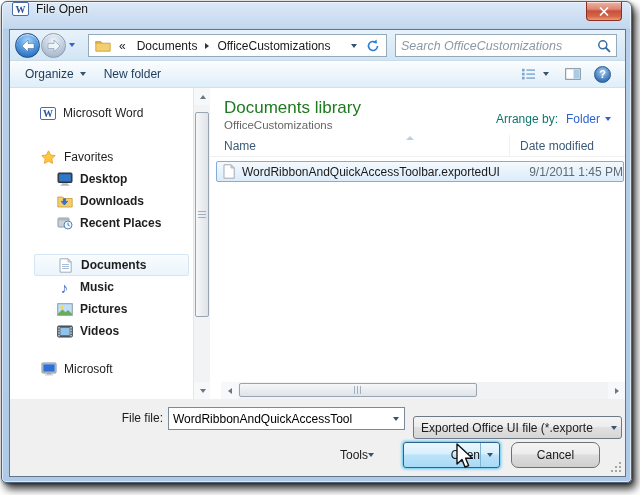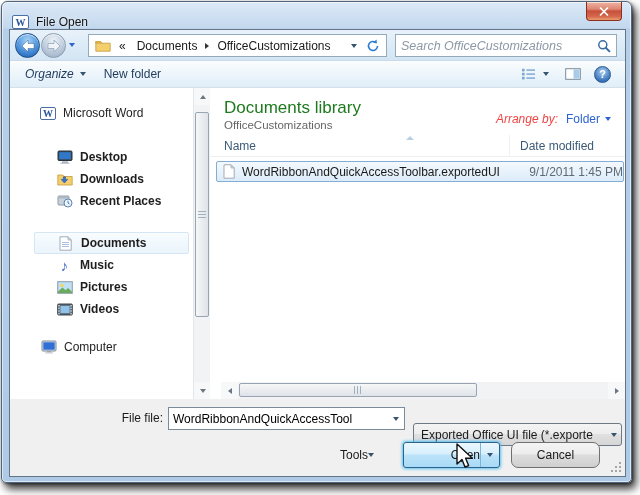--- a/index.html
+++ b/index.html
@@ -3,21 +3,21 @@
 <meta charset="utf-8">
 <style>
   * { margin:0; padding:0; box-sizing:border-box; }
   html,body { width:640px; height:495px; background:#ffffff; overflow:hidden;
               font-family:"Liberation Sans", sans-serif; }
   
   .window{ position:absolute; left:1px; top:1px; width:631px; height:482px;
     background:linear-gradient(180deg,#dce9f7 0,#c3d8ee 26px,#b6cfe9 27px,#aecae6 100%);
     border:1px solid #50647c; border-radius:6px 6px 5px 5px;
     box-shadow: inset 0 0 0 1px rgba(255,255,255,.55), 4px 6px 9px rgba(0,0,0,.78), 1px 1px 3px rgba(0,0,0,.5); }
-  .titlebar{ position:absolute; left:0; top:0; right:0; height:27px; display:flex; align-items:flex-end; padding-left:10px; gap:7px; }
+  .titlebar{ position:absolute; left:0; top:0; right:0; height:27px; display:flex; align-items:flex-start; padding-left:10px; gap:7px; }
   .title-text{ font-size:12px; color:#151515; text-shadow:0 0 4px rgba(255,255,255,.9); }
   .word-badge{ width:17px; height:14px; background:#fff; border:1px solid #4a6ea8; border-radius:2px;
     display:flex; align-items:center; justify-content:center; color:#2a5699; }
   .word-badge::after{ content:"W"; font:bold 10px "Liberation Serif", serif; }
   .close-btn{ position:absolute; top:0; right:9px; width:36px; height:19px; border:1px solid #8c2e20; border-top:none;
     border-radius:0 0 4px 4px; background:linear-gradient(180deg,#f0b3a4 0%,#dd8572 40%,#c8503a 50%,#d4664c 80%,#e89f6e 100%);
     display:flex; align-items:center; justify-content:center; box-shadow:inset 0 1px 0 rgba(255,255,255,.6); cursor:default; }
   .client{ position:absolute; left:7px; top:27px; width:617px; height:448px; background:#f0f0f0;
     border:1px solid #637689; }
   
@@ -41,21 +41,21 @@
   .searchbox{ position:absolute; left:385px; top:4px; width:222px; height:23px; background:#fff;
     border:1px solid #94aabb; display:flex; align-items:center; padding:0 5px; }
   .searchbox input{ flex:1; border:none; outline:none; font-family:"Liberation Sans",sans-serif;
     font-size:12.5px; font-style:italic; color:#333; min-width:0; }
   .searchbox input::placeholder{ color:#8b98a5; font-style:italic; }
   
   .toolbar{ position:absolute; left:0; top:31px; width:615px; height:27px;
     background:linear-gradient(180deg,#fbfdfe,#eef6fb 45%,#dfeef9); border-bottom:1px solid #d3dfe9;
     display:flex; align-items:center; font-size:12px; color:#1e395b; }
   .tb-item{ display:flex; align-items:center; gap:6px; padding:0 9px; height:22px; border-radius:2px; }
-  .tb-item:first-child{ margin-left:6px;font-style:italic; }
+  .tb-item:first-child{ margin-left:6px; }
   .tb-right{ margin-left:auto; display:flex; align-items:center; gap:13px; padding-right:14px; }
   .tri-down{ width:0; height:0; border-left:3.5px solid transparent; border-right:3.5px solid transparent; border-top:4px solid #38536e; }
   .tri-down.blue{ border-top-color:#2d62d0; }
   .tri-right{ width:0; height:0; border-top:3.5px solid transparent; border-bottom:3.5px solid transparent; border-left:4px solid #333; }
   .help-icon{ width:17px; height:17px; border-radius:50%; border:1px solid #2a5a92; color:#fff;
     background:radial-gradient(circle at 50% 32%, #a9cff2, #3873b8 72%, #2a5a92); display:flex; align-items:center; justify-content:center; }
   .help-icon::after{ content:"?"; font:bold 11px "Liberation Sans",sans-serif; }
   
   .content{ position:absolute; left:0; top:58px; width:615px; height:311px; background:#fff; border-bottom:6px solid #14b8a6; }
   .sidebar{ position:absolute; left:0; top:0; width:183px; height:311px; background:#fff; padding-top:14px; overflow:hidden; }
@@ -74,21 +74,21 @@
   .tri-down-s{ width:0; height:0; border-left:3.5px solid transparent; border-right:3.5px solid transparent; border-top:4px solid #6b7680; }
   .vs-thumb{ position:absolute; left:1px; top:24px; width:14px; height:205px; border:1px solid #98a4b2; border-radius:2px;
     background:linear-gradient(90deg,#f6f7f8,#dfe3e8); display:flex; align-items:center; justify-content:center; }
   .vs-grip{ width:8px; height:8px; background:repeating-linear-gradient(180deg,#9fb0c0 0 1px,transparent 1px 3px); }
   
   .main{ position:absolute; left:200px; top:0; width:415px; height:311px; background:#fff; }
   .lib-header{ position:relative; padding:10px 14px 4px 14px; }
   .lib-title{ font-size:17px; color:#1e7a1e; }
   .lib-loc{ font-size:11.5px; color:#666; margin-top:1px; }
   .arrange{ position:absolute; right:14px; top:24px; display:flex; align-items:center; gap:8px; font-size:12px; }
-  .arrange .lbl{ color:#ef4444;font-style:italic; } .arrange .val{ color:#2d62d0; display:flex; align-items:center; gap:5px; }
+  .arrange .lbl{ color:#0f766e; } .arrange .val{ color:#2d62d0; display:flex; align-items:center; gap:5px; }
   .colhead{ position:relative; height:22px; border-bottom:1px solid #f0f0f0; display:flex; align-items:flex-end; font-size:12px; color:#3c5a77; }
   .col-name{ padding-left:14px; width:300px; border-right:1px solid #edf1f5; height:100%; display:flex; align-items:center; }
   .col-date{ padding-left:10px; height:100%; display:flex; align-items:center; }
   .sort-asc{ position:absolute; left:196px; top:1px; width:0; height:0;
     border-left:4px solid transparent; border-right:4px solid transparent; border-bottom:4px solid #b9cfe4; }
   .file-row{ margin:4px 1px 0 6px; height:21px; display:flex; align-items:center;
     background:linear-gradient(180deg,#f4f9fd,#dcecfa); border:1px solid #84acd4; border-radius:2px; font-size:12px; color:#1a1a1a; }
   .file-row .icon16{ margin:0 5px 0 3px; }
   .file-name{ width:286px; overflow:hidden; white-space:nowrap; }
   .file-date{ color:#5f6a75; padding-left:12px; white-space:nowrap; }
@@ -101,21 +101,21 @@
   .hs-thumb{ position:absolute; left:18px; top:1px; width:238px; height:14px; border:1px solid #98a4b2; border-radius:2px;
     background:linear-gradient(180deg,#f6f7f8,#dfe3e8); display:flex; align-items:center; justify-content:center; }
   .hs-grip{ width:8px; height:8px; background:repeating-linear-gradient(90deg,#9fb0c0 0 1px,transparent 1px 3px); }
   
   .footer{ position:absolute; left:0; top:369px; width:615px; height:77px; background:#f0f0f0; font-size:12px; color:#1a1a1a; }
   .fname-label{ position:absolute; left:55px; top:12px; width:98px; text-align:right; }
   .fname-combo{ position:absolute; left:158px; top:8px; width:237px; height:23px; background:#fff; border:1px solid #7b8a99;
     display:flex; align-items:center; }
   .fname-combo input{ flex:1; border:none; outline:none; font-family:"Liberation Sans",sans-serif; font-size:12px; padding:0 4px; min-width:0; }
   .combo-arrow{ width:17px; height:100%; display:flex; align-items:center; justify-content:center; }
-  .ftype-btn{ position:absolute; left:403px; top:24px; width:209px; height:23px; border:1px solid #6d7a86; border-radius:3px;
+  .ftype-btn{ position:absolute; left:403px; top:17px; width:209px; height:23px; border:1px solid #6d7a86; border-radius:3px;
     background:linear-gradient(180deg,#f4f4f4,#ededed 45%,#e0e0e0 50%,#d6d6d6); display:flex; align-items:center; padding:0 4px 0 7px; }
   .ftype-text{ flex:1; overflow:hidden; white-space:nowrap; }
   .tools{ position:absolute; left:322px; top:43px; height:26px; display:flex; align-items:center; padding:0 8px; }
   .open-btn{ position:absolute; left:393px; top:43px; width:97px; height:26px; border:1px solid #2c628b; border-radius:3px;
     background:linear-gradient(180deg,#eaf7fe,#d7f0fc 45%,#bce3f9 50%,#a8daf6); box-shadow:0 0 3px 1px #55c2f0;
     display:flex; align-items:center; }
   .open-label{ flex:1; text-align:right; }
   .open-split{ width:19px; height:100%; border-left:1px solid #7fb4d6; display:flex; align-items:center; justify-content:center; }
   .cancel-btn{ position:absolute; left:501px; top:43px; width:89px; height:26px; border:1px solid #707070; border-radius:7px;
     background:linear-gradient(180deg,#f4f4f4,#ededed 45%,#dddddd 50%,#cfcfcf); display:flex; align-items:center; justify-content:center; }
@@ -216,20 +216,28 @@
     </div>
 
     <div class="content">
 
       <div class="sidebar">
         <div class="side-item">
           <span class="icon16 word-badge" style="width:16px;height:13px"></span>
           <span>Microsoft Word</span>
         </div>
         <div class="spacer22"></div>
+        <div class="side-item">
+          <span class="icon16">
+            <svg width="15" height="14" viewBox="0 0 15 14">
+                <path d="M7.5 0.8 L9.6 5 L14.2 5.6 L10.8 8.8 L11.7 13.4 L7.5 11.2 L3.3 13.4 L4.2 8.8 L0.8 5.6 L5.4 5 Z" fill="#ffc73c" stroke="#e09c2f" stroke-width="0.8"></path>
+              </svg>
+          </span>
+          <span>Favorites</span>
+        </div>
         <div class="side-item lvl1">
           <span class="icon16">
             <svg width="16" height="14" viewBox="0 0 16 14">
                 <rect x="1" y="1" width="14" height="9.5" rx="1" fill="#3c4856" stroke="#2a333d"></rect>
                 <rect x="2.2" y="2.2" width="11.6" height="7" fill="#2f79c8"></rect>
                 <rect x="5" y="11.5" width="6" height="1.2" fill="#8a97a5"></rect>
                 <rect x="3.5" y="12.7" width="9" height="1" fill="#aab4bf"></rect>
               </svg>
           </span>
           <span>Desktop</span>
@@ -305,21 +313,21 @@
         <div class="spacer16"></div>
         <div class="side-item">
           <span class="icon16">
             <svg width="16" height="14" viewBox="0 0 16 14">
               <rect x="1" y="1" width="14" height="10" rx="1" fill="#d7dee6" stroke="#7c8a98"></rect>
               <rect x="2.3" y="2.3" width="11.4" height="7.4" fill="#2f6fd6"></rect>
               <rect x="6" y="11" width="4" height="1.4" fill="#9aa6b2"></rect>
                 <rect x="4" y="12.4" width="8" height="1" fill="#b9c2cc"></rect>
             </svg>
           </span>
-          <span>Computer</span>
+          <span>Microsoft</span>
         </div>
       </div>
 
       <div class="vscroll">
         <div class="vs-btn vs-up">
             <span class="tri-up-s"></span>
           </div>
         <div class="vs-thumb">
             <span class="vs-grip"></span>
           </div>

